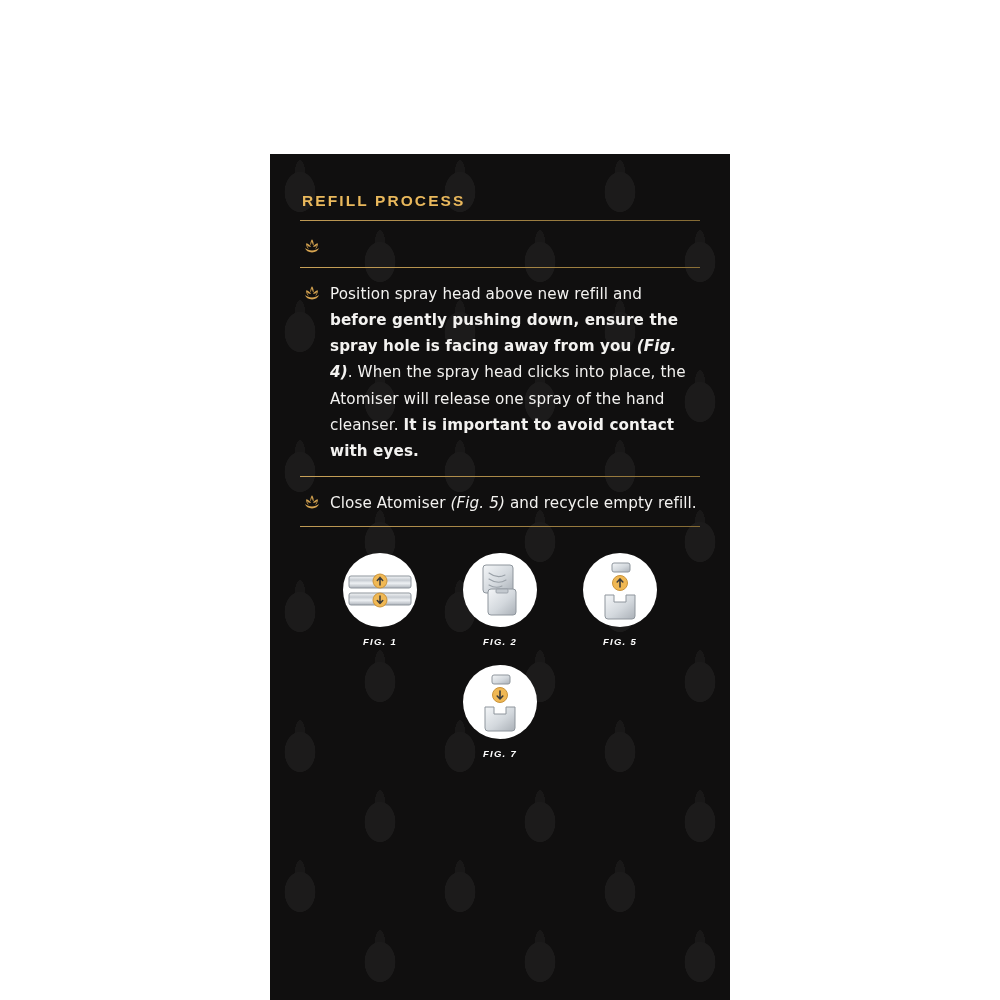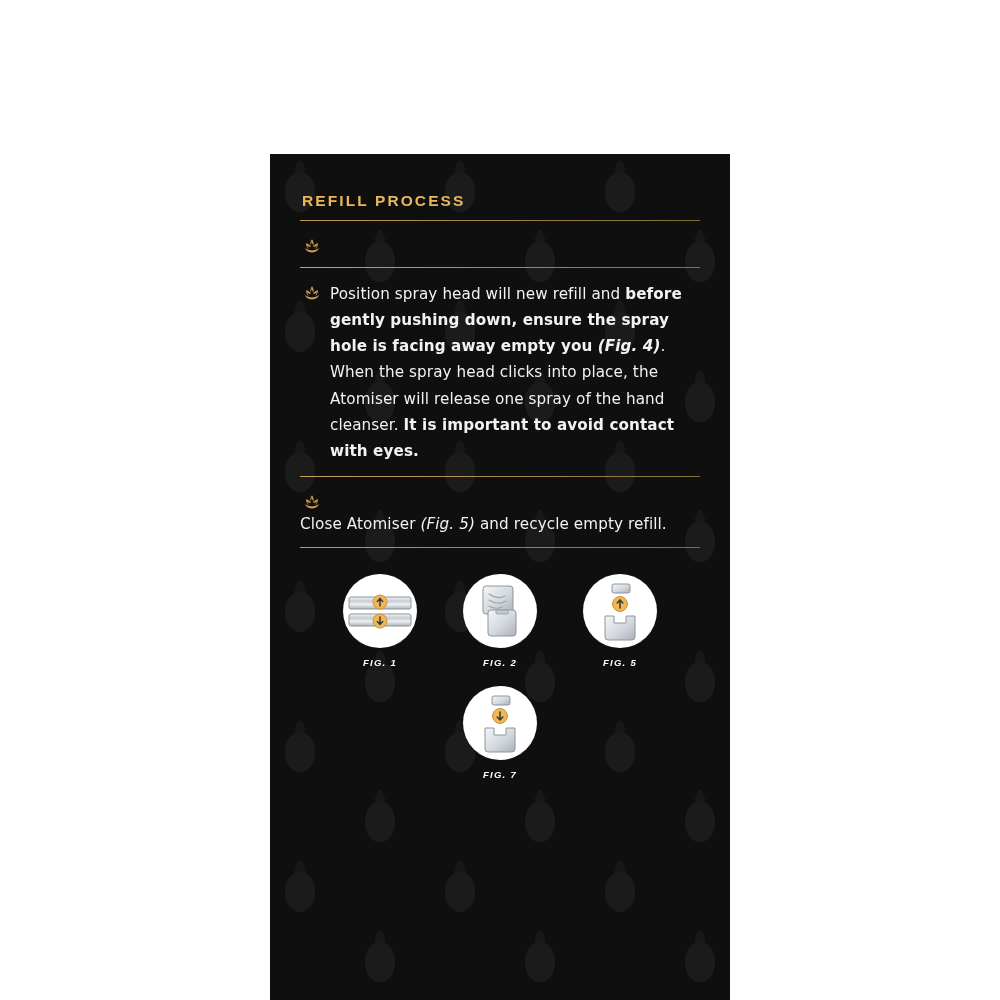--- a/index.html
+++ b/index.html
@@ -67,21 +67,21 @@
     padding: 0;
   }
 
   li.step {
     display: flex;
     align-items: flex-start;
     padding: 13px 0 12px 0;
     border-bottom: 1px solid;
     border-image: linear-gradient(to right, #c8a158, #8a6f36) 1;
   }
-  li.step:last-child { border-bottom: none; flex-direction: column; }
+  li.step:last-child { border-bottom: none; }
 
   .bullet {
     flex: 0 0 auto;
     width: 20px;
     height: 18px;
     margin: 3px 8px 0 2px;
     position: relative;
   }
   .bullet svg { display:block; }
 
@@ -165,21 +165,21 @@
             <svg width="20" height="18" viewBox="0 0 20 18" aria-hidden="true">
               <g fill="#d6a450">
                 <path d="M10 2.2c1.5 2 1.9 4.4 1.5 6.6-1-1.4-1.5-3-1.5-4.6-0.6 1.6-1 3.2-1.5 4.6C8.1 6.6 8.5 4.2 10 2.2z"></path>
                 <path d="M4.2 6.2c2.3.6 3.9 2.1 4.8 3.9-1.7-.2-3.1-1-4.2-2.1.5 1.5 1.3 2.8 2 3.9-1.9-1.2-2.9-3.4-2.6-5.7z"></path>
                 <path d="M15.8 6.2c.3 2.3-.7 4.5-2.6 5.7.7-1.1 1.5-2.4 2-3.9-1.1 1.1-2.5 1.9-4.2 2.1.9-1.8 2.5-3.3 4.8-3.9z"></path>
                 <path d="M10 15.4c-3.4 0-6.2-1.9-7-4.4 1.9 1.6 4.3 2.5 7 2.5s5.1-.9 7-2.5c-.8 2.5-3.6 4.4-7 4.4z"></path>
               </g>
             </svg>
           </span>
           <span class="step-text">
-            <span>Position spray head will new refill and </span><b>before gently pushing down, ensure the spray hole is facing away empty you </b><b><em>(Fig. 4)</em></b><span>. When the spray head clicks into place, the Atomiser will release one spray of the hand cleanser. </span><b>It is important to avoid contact with eyes.</b>
+            <span>Position spray head above new refill and </span><b>before gently pushing down, ensure the spray hole is facing away from you </b><b><em>(Fig. 4)</em></b><span>. When the spray head clicks into place, the Atomiser will release one spray of the hand cleanser. </span><b>It is important to avoid contact with eyes.</b>
           </span>
         </li>
 
         <li class="step last">
           <span class="bullet">
             <svg width="20" height="18" viewBox="0 0 20 18" aria-hidden="true">
               <g fill="#d6a450">
                 <path d="M10 2.2c1.5 2 1.9 4.4 1.5 6.6-1-1.4-1.5-3-1.5-4.6-0.6 1.6-1 3.2-1.5 4.6C8.1 6.6 8.5 4.2 10 2.2z"></path>
                 <path d="M4.2 6.2c2.3.6 3.9 2.1 4.8 3.9-1.7-.2-3.1-1-4.2-2.1.5 1.5 1.3 2.8 2 3.9-1.9-1.2-2.9-3.4-2.6-5.7z"></path>
                 <path d="M15.8 6.2c.3 2.3-.7 4.5-2.6 5.7.7-1.1 1.5-2.4 2-3.9-1.1 1.1-2.5 1.9-4.2 2.1.9-1.8 2.5-3.3 4.8-3.9z"></path>

